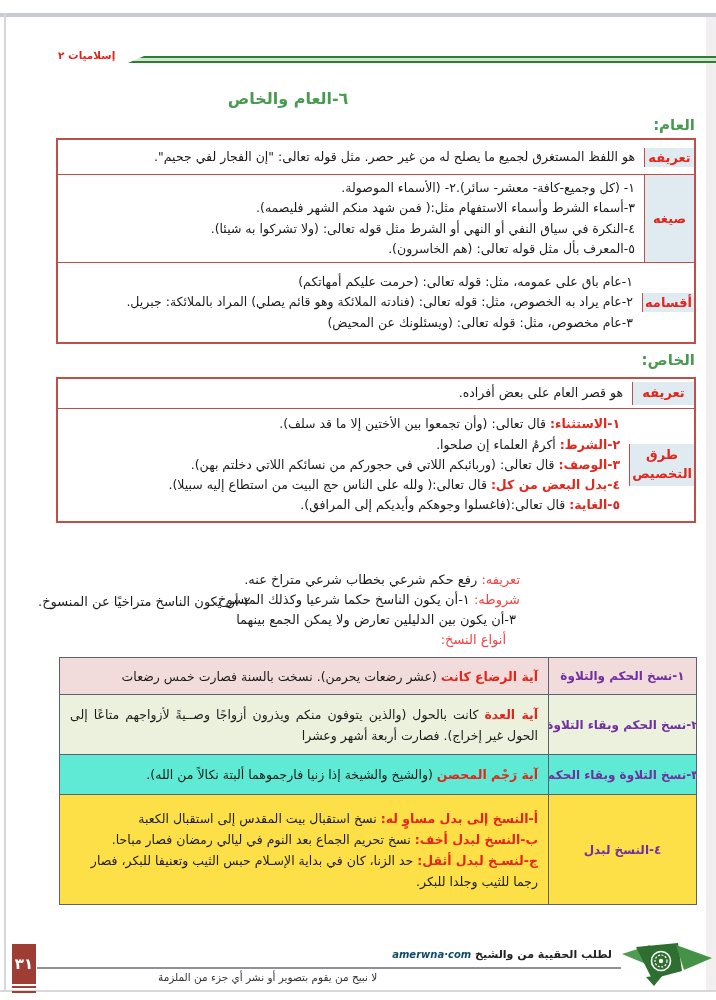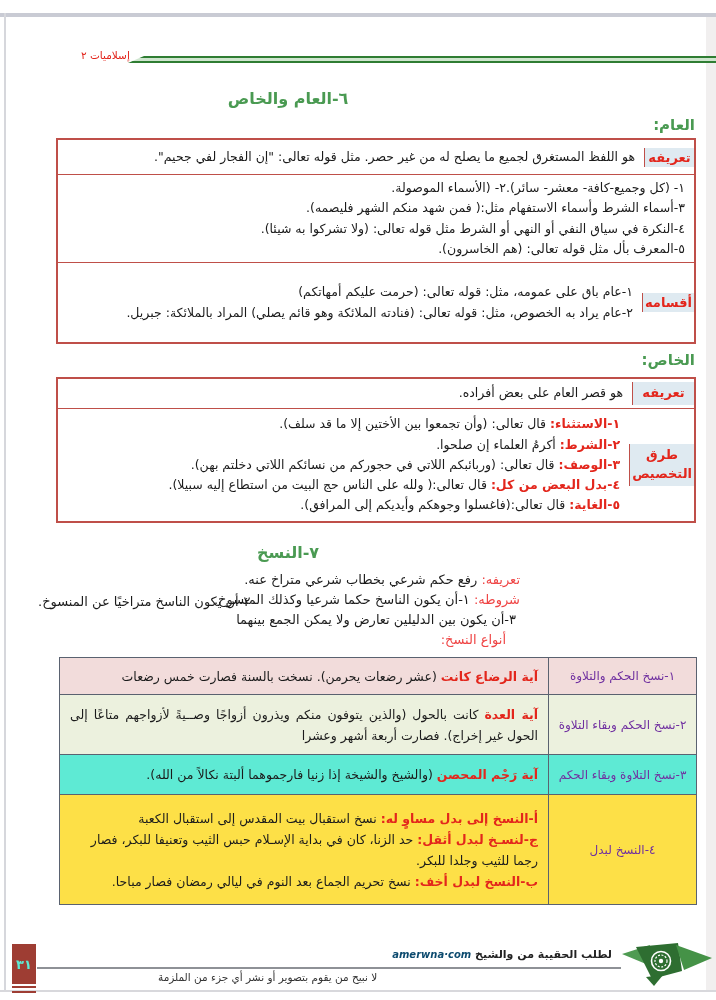--- a/index.html
+++ b/index.html
@@ -9,21 +9,21 @@
     font-family:"DejaVu Sans", sans-serif; color:#1b1b1b;
   }
   .page { position:absolute; inset:0; background:#ffffff; }
   
   .edge-top  { position:absolute; top:13px; left:0; width:716px; height:4px; background:#c9cbd4; }
   .edge-left { position:absolute; top:13px; left:4px; width:2px; height:977px; background:#d6d7dc; }
   .edge-bottom { position:absolute; top:990px; left:0; width:716px; height:2px; background:#d8d8dc; }
   .edge-right { position:absolute; top:17px; right:0; width:10px; height:973px; background:#f1efef; }
 
   
-  .course { position:absolute; top:49px; left:81px; font-size:10.5px; font-weight:normal; color:#e2231a; direction:rtl; }
+  .course { position:absolute; top:49px; left:58px; font-size:10.5px; font-weight:bold; color:#e2231a; direction:rtl; }
   .rule { position:absolute; top:56px; left:128px; width:588px; height:7px;
           background:linear-gradient(to bottom,#2f7d33 0 2px,#cfe6cf 2px 5px,#2f7d33 5px 7px);
           clip-path:polygon(16px 0,100% 0,100% 100%,0 100%); }
 
   .sec-title { position:absolute; width:576px; text-align:center; color:#4a9a52; font-weight:bold; font-size:16px; direction:rtl; }
   .sub-heading { position:absolute; right:21px; color:#4a9a52; font-weight:bold; font-size:15px; direction:rtl; }
 
   
   .tbl { position:absolute; direction:rtl; display:flex; flex-direction:column; background:#fff; }
   .tbl-red { border:2px solid #bf4f49; }
@@ -41,36 +41,36 @@
   .red-term { color:#e3261c; font-weight:bold; }
 
   
   .n-line { position:absolute; direction:rtl; text-align:right; font-size:13px; line-height:1.5; }
   .purple { color:#ef4444; font-weight:normal; }
 
   
   .tbl-naskh { border:1.8px solid #5a6270; width:638px; }
   .tbl-naskh .row { display:flex; }
   .tbl-naskh .row + .row { border-top:1.5px solid #5a6270; }
-  .tbl-naskh .nlbl { flex:0 0 148px; border-left:1.5px solid #5a6270; color:#7030a0; font-weight:normal;
+  .tbl-naskh .nlbl { flex:0 0 148px; border-left:1.5px solid #5a6270; color:#7030a0; font-weight:bold;
                      font-size:12px; display:flex; align-items:center; justify-content:center;
                      text-align:center; white-space:nowrap; overflow:hidden; padding:4px; }
   .tbl-naskh .ncell { flex:1; padding:4px 10px; font-size:12.5px; line-height:1.68; text-align:right;
                       display:flex; flex-direction:column; justify-content:center; }
   .just { text-align:justify; }
   .bg-a { background:#f2dcdb; } .bg-b { background:#ecf1de; }
   .bg-c { background:#5eead4; } .bg-d { background:#fde047; }
 
   
   .f-line { position:absolute; top:967px; left:37px; width:584px; height:1.5px; background:#8e9196; }
   .store { position:absolute; top:948px; right:104px; direction:rtl; font-size:11px; font-weight:bold; color:#222; }
   .store .url { color:#0c4a6e; font-style:italic; font-size:10px;margin-top:11px; }
   .notice { position:absolute; top:971px; left:158px; direction:rtl; font-size:10.5px; color:#333; }
   .pagebox { position:absolute; top:944px; left:12px; width:24px; height:40px; background:#9e3d33;
-             color:#5eead4; font-size:13px; font-weight:bold; display:flex; align-items:center; justify-content:center; }
+             color:#ffffff; font-size:15px; font-weight:bold; display:flex; align-items:center; justify-content:center; }
   .pagebox-underline { position:absolute; top:986px; left:12px; width:24px; height:7px;
              border-top:2px solid #9e3d33; border-bottom:2px solid #9e3d33; }
   .logo { position:absolute; top:941px; right:2px; width:98px; height:46px; }
 </style>
 </head>
 <body>
 
 <div class="page">
 
   <div class="edge-top"></div>
@@ -85,35 +85,37 @@
   <div class="sub-heading" style="top:116px;">العام:</div>
 
   <div class="tbl tbl-red" style="top:138px; right:20px; width:640px;">
     <div class="row vcenter" style="min-height:34px;">
       <div class="lbl">تعريفه</div>
       <div class="cell">
         <span>هو اللفظ المستغرق لجميع ما يصلح له من غير حصر. مثل قوله تعالى: "إن الفجار لفي جحيم".</span>
       </div>
     </div>
     <div class="row" style="min-height:87px;">
+      <div class="lbl">صيغه</div>
       <div class="cell">
         <div class="two-col">
           <span>١- (كل وجميع-كافة- معشر- سائر).</span>
           <span class="colb">٢- (الأسماء الموصولة.</span>
         </div>
         <div>٣-أسماء الشرط وأسماء الاستفهام مثل:( فمن شهد منكم الشهر فليصمه).</div>
         <div>٤-النكرة في سياق النفي أو النهي أو الشرط مثل قوله تعالى: (ولا تشركوا به شيئا).</div>
         <div>٥-المعرف بأل مثل قوله تعالى: (هم الخاسرون).</div>
       </div>
     </div>
     <div class="row vcenter" style="min-height:80px;">
       <div class="lbl">أقسامه</div>
       <div class="cell">
         <div>١-عام باق على عمومه، مثل: قوله تعالى: (حرمت عليكم أمهاتكم)</div>
         <div>٢-عام يراد به الخصوص، مثل: قوله تعالى: (فنادته الملائكة وهو قائم يصلي) المراد بالملائكة: جبريل.</div>
+        <div>٣-عام مخصوص، مثل: قوله تعالى: (ويسئلونك عن المحيض)</div>
       </div>
     </div>
   </div>
 
   <div class="sub-heading" style="top:351px;">الخاص:</div>
 
   <div class="tbl tbl-red tbl2" style="top:377px; right:20px; width:640px;">
     <div class="row vcenter" style="min-height:29px;">
       <div class="lbl">تعريفه</div>
       <div class="cell">
@@ -125,21 +127,20 @@
       <div class="cell">
         <div><span class="red-term">١-الاستثناء:</span><span> قال تعالى: (وأن تجمعوا بين الأختين إلا ما قد سلف).</span></div>
         <div><span class="red-term">٢-الشرط:</span><span> أكرمُ العلماء إن صلحوا.</span></div>
         <div><span class="red-term">٣-الوصف:</span><span> قال تعالى: (وربائبكم اللاتي في حجوركم من نسائكم اللاتي دخلتم بهن).</span></div>
         <div><span class="red-term">٤-بدل البعض من كل:</span><span> قال تعالى:( ولله على الناس حج البيت من استطاع إليه سبيلا).</span></div>
         <div><span class="red-term">٥-الغاية:</span><span> قال تعالى:(فاغسلوا وجوهكم وأيديكم إلى المرافق).</span></div>
       </div>
     </div>
   </div>
 
-  <div class="sec-title" style="top:543px;">٧-النسخ</div>
 
   <div class="n-line" style="top:570px; right:196px;">
     <span class="purple">تعريفه:</span><span> رفع حكم شرعي بخطاب شرعي متراخ عنه.</span>
   </div>
   <div class="n-line" style="top:590px; right:196px;">
     <span class="purple">شروطه:</span><span> ١-أن يكون الناسخ حكما شرعيا وكذلك المنسوخ.</span>
   </div>
   <div class="n-line" style="top:592px; left:38px;">٢-أن يكون الناسخ متراخيًا عن المنسوخ.</div>
   <div class="n-line" style="top:610px; right:200px;">٣-أن يكون بين الدليلين تعارض ولا يمكن الجمع بينهما</div>
   <div class="n-line purple" style="top:630px; right:210px;">أنواع النسخ:</div>
@@ -160,22 +161,22 @@
     <div class="row">
       <div class="nlbl bg-c" style="min-height:39px;">٣-نسخ التلاوة وبقاء الحكم</div>
       <div class="ncell bg-c">
         <div><span class="red-term">آية رَجْم المحصن</span><span> (والشيخ والشيخة إذا زنيا فارجموهما ألبتة نكالاً من الله).</span></div>
       </div>
     </div>
     <div class="row">
       <div class="nlbl bg-d" style="min-height:109px;">٤-النسخ لبدل</div>
       <div class="ncell bg-d">
         <div><span class="red-term">أ-النسخ إلى بدل مساوٍ له:</span><span> نسخ استقبال بيت المقدس إلى استقبال الكعبة</span></div>
+        <div><span class="red-term">ب-النسخ لبدل أخف:</span><span> نسخ تحريم الجماع بعد النوم في ليالي رمضان فصار مباحا.</span></div>
         <div><span class="red-term">ج-لنسـخ لبدل أثقل:</span><span> حد الزنا، كان في بداية الإسـلام حبس الثيب وتعنيفا للبكر، فصار رجما للثيب وجلدا للبكر.</span></div>
-        <div><span class="red-term">ب-النسخ لبدل أخف:</span><span> نسخ تحريم الجماع بعد النوم في ليالي رمضان فصار مباحا.</span></div>
       </div>
     </div>
   </div>
 
   <div class="f-line"></div>
   <div class="store">
     <span>لطلب الحقيبة من والشيخ</span>
     <span> </span>
     <span class="url">amerwna·com</span>
   </div>

